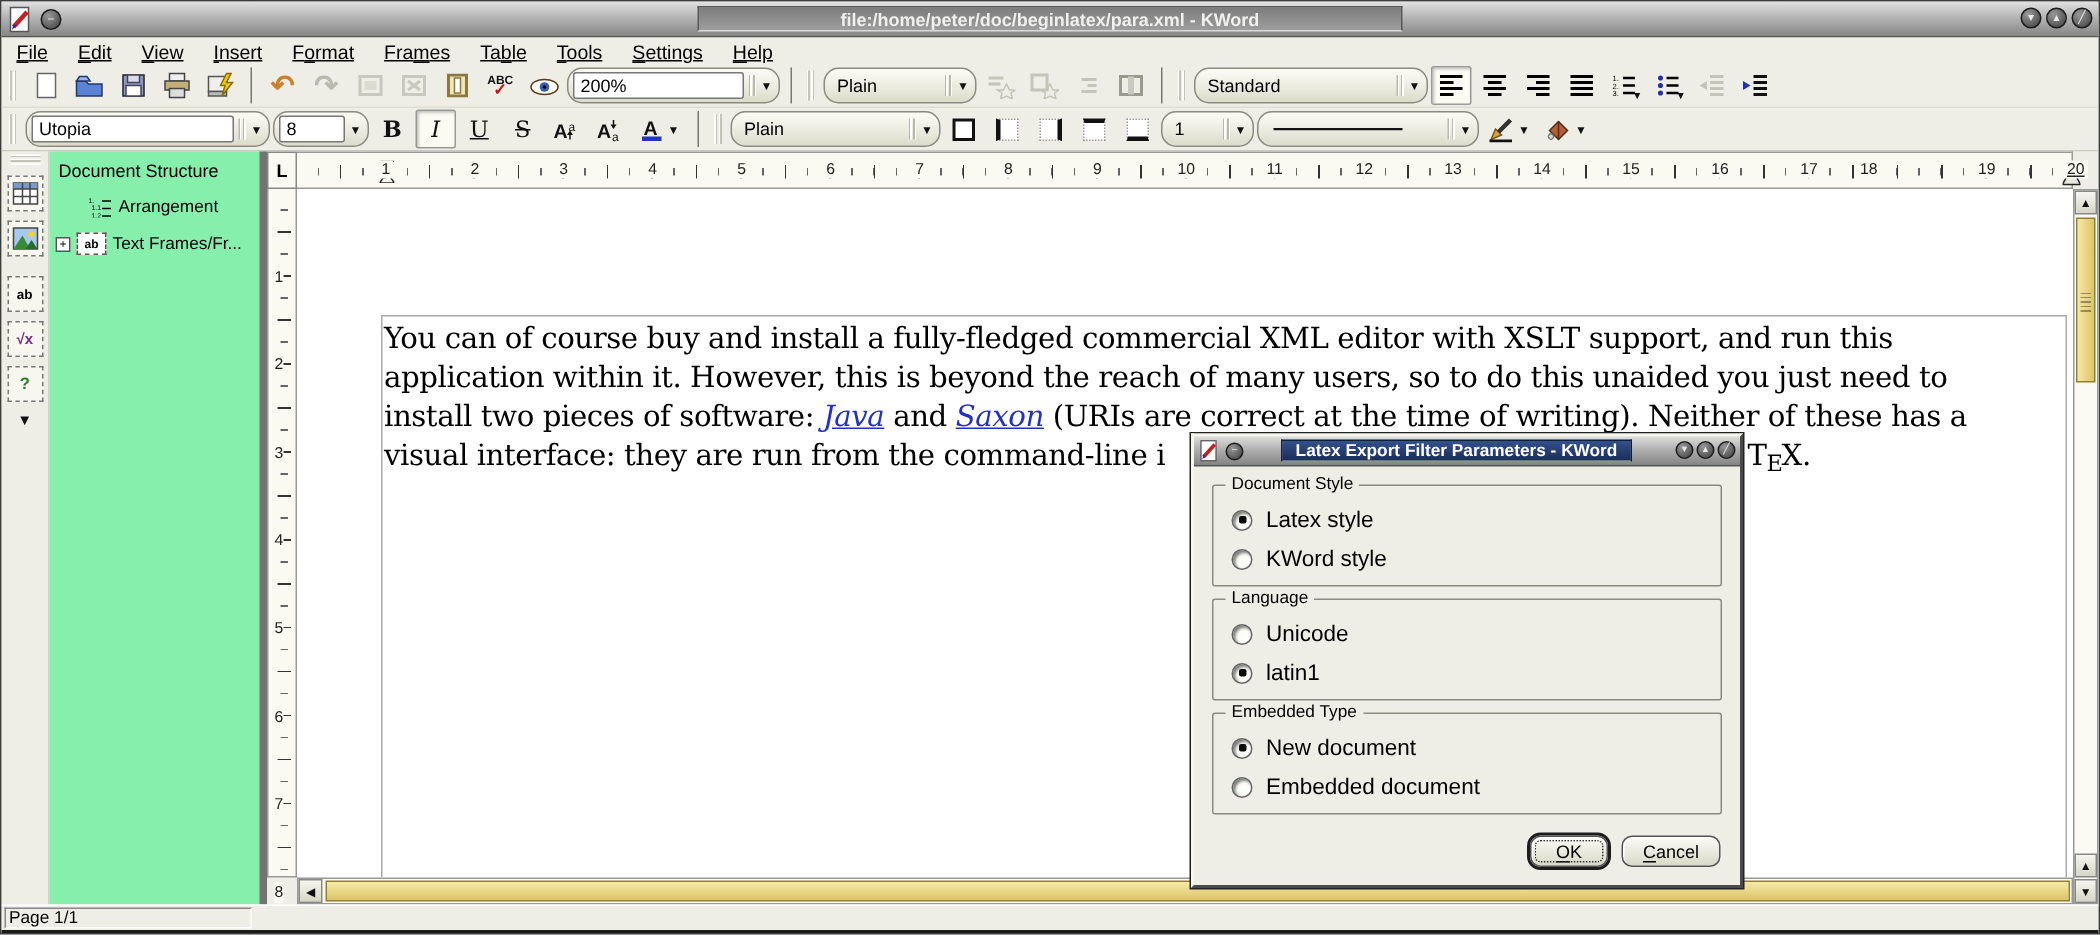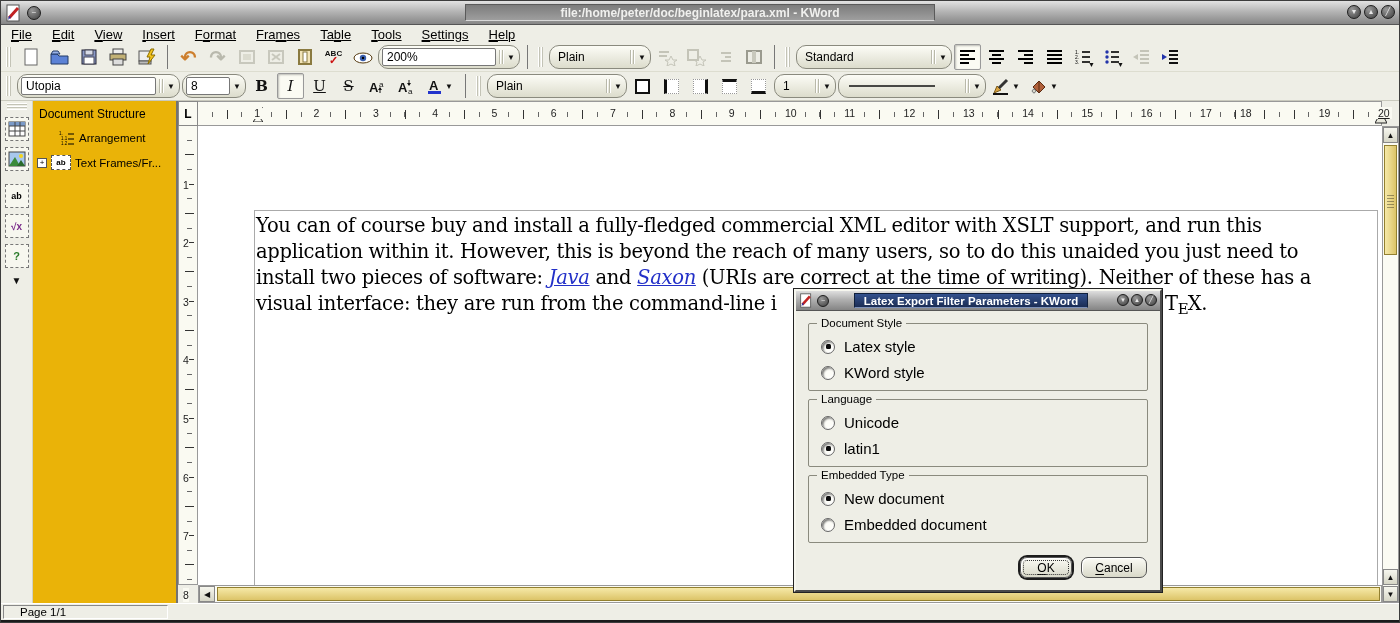--- a/index.html
+++ b/index.html
@@ -69,22 +69,22 @@
   .leftbar { position:absolute; left:0; top:100px; width:32px; bottom:19px; background:#eeeee6;
     border-right:1px solid #d2d2c4; display:flex; flex-direction:column; align-items:center; padding-top:2px; }
   .hgrip { width:20px; height:7px; margin-bottom:4px;
     background:repeating-linear-gradient(180deg,#fff 0 1px,#c3c3b6 1px 2px,transparent 2px 3px); }
   .libtn { width:24px; height:24px; margin:3px 0; border:1px dashed #777; background:#f7f7ef;
     display:flex; align-items:center; justify-content:center; font-size:10px; font-weight:bold; }
   .libtn.gap { margin-top:10px; }
   .arrow-ext { margin-top:4px; font-size:10px; color:#111; }
 
   
-  .docstruct { position:absolute; left:32px; top:100px; width:145px; bottom:19px; background:#eab308;
-    border-right:2px solid #737373; padding:4px 4px; }
+  .docstruct { position:absolute; left:32px; top:100px; width:145px; bottom:19px; background:#86efac;
+    border-right:5px solid #737373; padding:4px 4px; }
   .ds-title { font-size:12px; color:#000; margin:2px 0 10px 2px; }
   .ds-item { display:flex; align-items:center; gap:4px; font-size:11.5px; margin:6px 0 10px 0; position:relative; }
   .ds-item.indent { padding-left:22px; }
   .expander { width:10px; height:10px; border:1px solid #555; background:#fff; font-size:8px; line-height:8px;
     text-align:center; flex:none; }
   .ds-icon { flex:none; }
   .abico { width:20px; height:15px; border:1px dashed #555; background:#fff; font-size:8px; font-weight:bold;
     display:flex; align-items:center; justify-content:center; }
 
   
@@ -123,21 +123,21 @@
     background:linear-gradient(90deg,#f6e9a8,#dcc468); border:1px solid #93802f; }
   .vthumb::after { content:""; position:absolute; left:2px; right:2px; top:45%; height:14px;
     background:repeating-linear-gradient(180deg, rgba(0,0,0,.35) 0 1px, transparent 1px 3px); }
   .hthumb { position:absolute; top:1px; bottom:1px; left:18px; right:1px;
     background:linear-gradient(180deg,#f6e9a8,#dcc468); border:1px solid #93802f; }
 
   
   .statusbar { position:absolute; left:0; bottom:2px; width:100%; height:17px; background:#eeeee6;
     border-top:1px solid #fff; display:flex; align-items:center; padding:0 2px; }
   .status-cell { height:14px; min-width:165px; border:1px solid; border-color:#888 #fff #fff #888;
-    font-size:11.5px; display:flex; align-items:center; padding:0 16px; }
+    font-size:11.5px; display:flex; align-items:center; padding:0 2px; }
   .bottomedge { position:absolute; left:0; bottom:0; width:100%; height:2px; background:#1b1b1b; }
 
   
   .dialog { position:absolute; left:793px; top:288px; width:368px; height:303px; z-index:20;
     background:#eeeee6; border:2px solid; border-color:#f6f6ee #4a4a4a #4a4a4a #f6f6ee;
     box-shadow:0 0 0 1px #222; }
   .dlg-titlebar { position:relative; height:20px;
     background:linear-gradient(180deg,#dedede 0%,#b0b0b0 45%,#848484 100%);
     display:flex; align-items:center; padding:0 3px; gap:3px; border-bottom:1px solid #555; }
   .dlg-title-inset { position:absolute; left:58px; right:72px; top:2px; height:15px;

